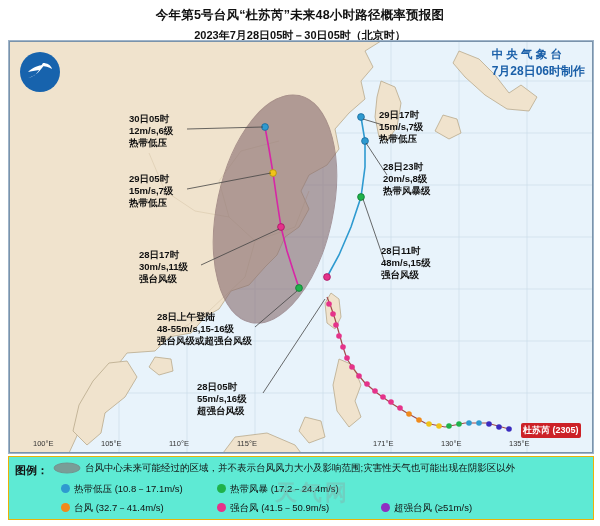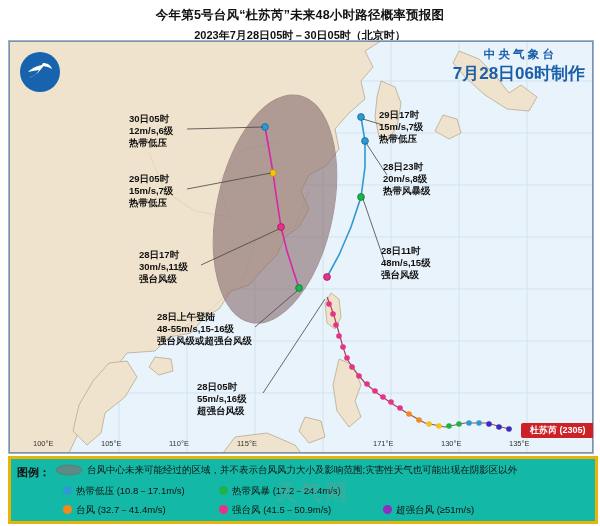--- a/index.html
+++ b/index.html
@@ -23,57 +23,57 @@
     font-size:11px;font-weight:bold;color:#111;margin-top:4px;
   }
   .map-wrap{
     position:absolute;left:8px;top:40px;width:584px;height:412px;
     border:1px solid #9fb4c9;
     background:#eaf4fb;
     overflow:hidden;
   }
   .map-svg{position:absolute;left:0;top:0;}
   .stamp{
-    position:absolute;right:8px;top:6px;text-align:center;
+    position:absolute;right:8px;top:6px;text-align:left;
     color:#1a5fa8;font-weight:bold;line-height:1.35;
   }
   .stamp .l1{font-size:11.5px;}
-  .stamp .l2{font-size:17px;}
+  .stamp .l2{font-size:12px;}
   .logo{
     position:absolute;left:10px;top:10px;width:42px;height:42px;
   }
   .lbl{
     position:absolute;font-size:9.5px;line-height:1.28;font-weight:bold;
     color:#111;white-space:nowrap;
   }
   .lbl .t{display:block;}
   .legend{
     position:absolute;left:8px;top:456px;width:584px;height:62px;
-    border:3px solid #eab308;background:#14b8a6;
+    border:1px solid #eab308;background:#5eead4;
   }
   .legend-title{
     position:absolute;left:6px;top:6px;font-size:11px;font-weight:bold;
   }
   .legend-note{
     position:absolute;left:52px;top:6px;font-size:9.5px;color:#111;
     white-space:nowrap;
   }
   .lg-item{position:absolute;font-size:9.5px;white-space:nowrap;color:#111;}
   .lg-dot{
     display:inline-block;width:9px;height:9px;border-radius:50%;
     margin-right:4px;vertical-align:-1px;
   }
   .wm{
     position:absolute;left:275px;top:478px;
     font-size:22px;font-weight:bold;color:rgba(150,150,150,.30);
     letter-spacing:3px;pointer-events:none;
   }
   .tag{
     position:absolute;font-size:9px;font-weight:bold;color:#fff;
-    background:#cc2127;padding:1px 9px;border-radius:2px;white-space:nowrap;
+    background:#cc2127;padding:1px 2px;border-radius:2px;white-space:nowrap;
   }
   .axis-lbl{position:absolute;font-size:7.5px;color:#333;white-space:nowrap;}
 </style>
 </head>
 <body>
 
 <div class="titlebar">
   <div class="title-main">今年第5号台风“杜苏芮”未来48小时路径概率预报图</div>
   <div class="title-sub">2023年7月28日05时－30日05时（北京时）</div>
 </div>

